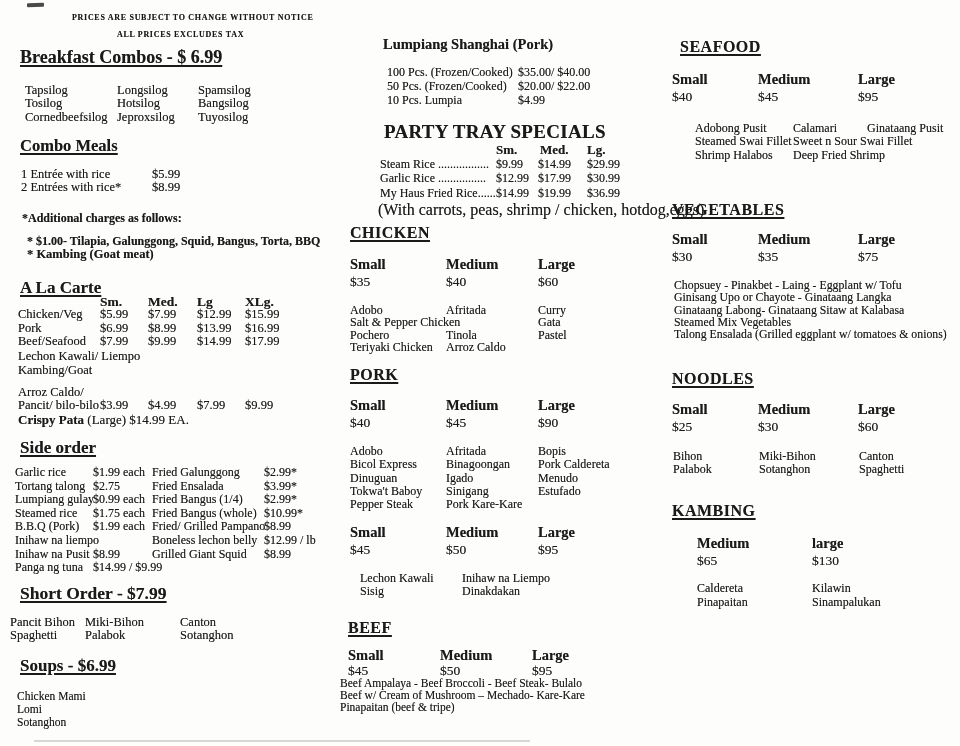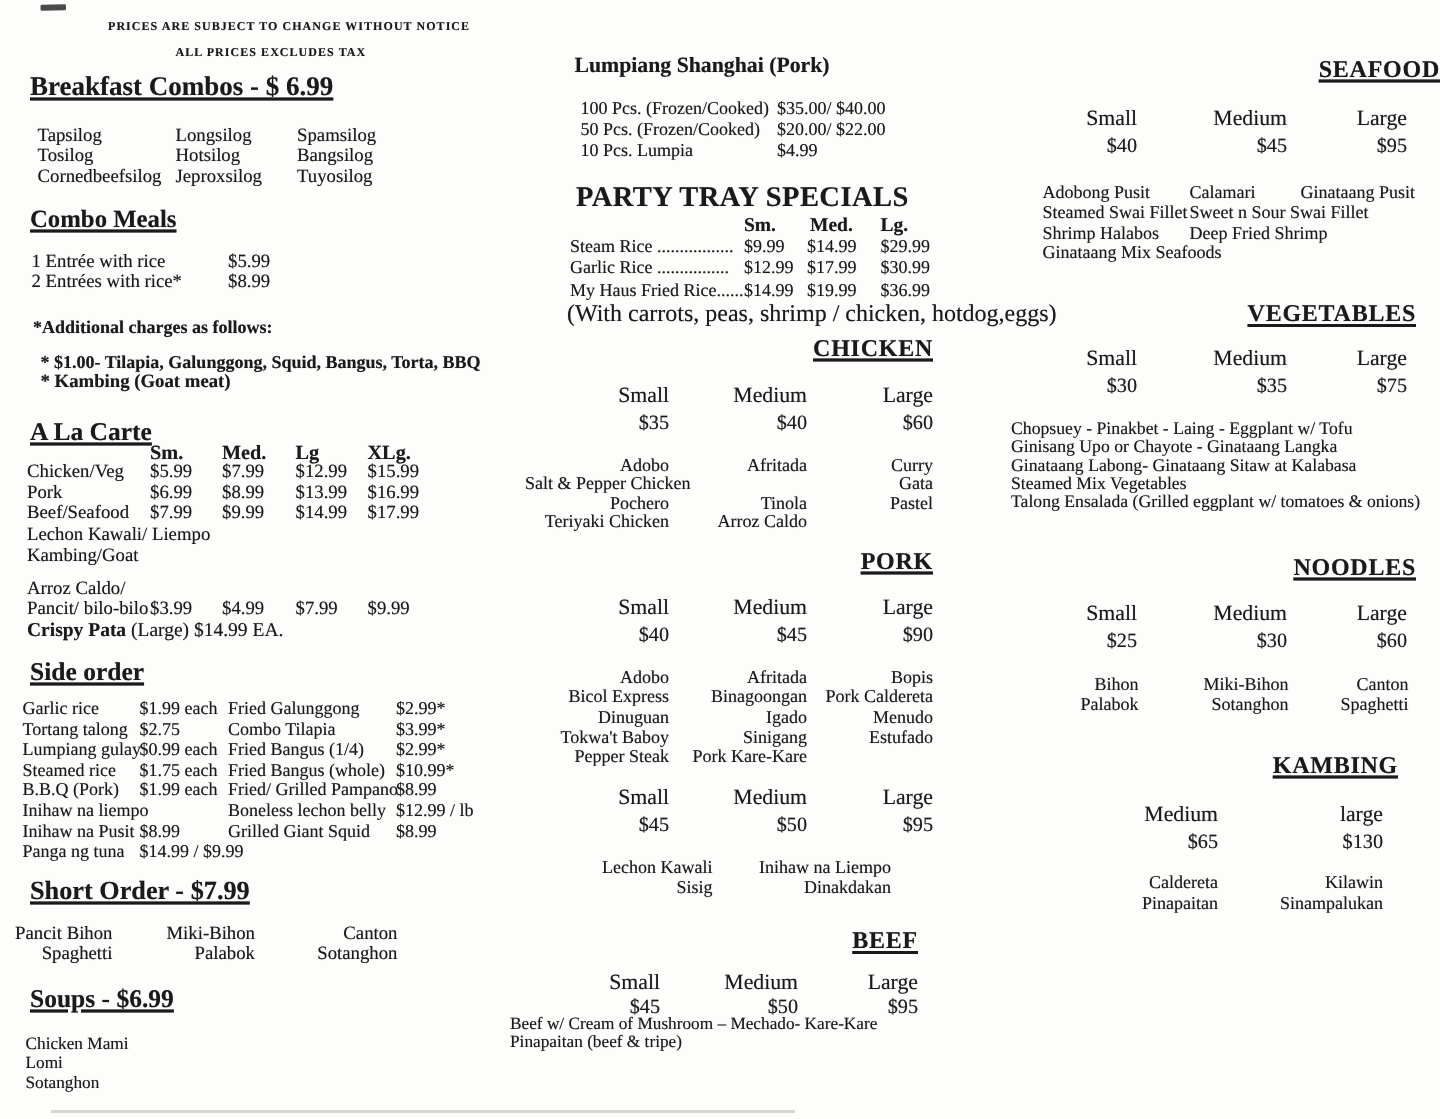--- a/index.html
+++ b/index.html
@@ -5,26 +5,26 @@
   html,body{margin:0;padding:0}
   body{
     width:960px;height:746px;position:relative;overflow:hidden;
     background:#fdfdfc;color:#1a1a1a;
     font-family:"Liberation Serif","DejaVu Serif",serif;
     text-shadow:0 0 .5px rgba(40,40,40,.55);
   }
   .abs{position:absolute}
   .b{font-weight:bold}
   .u{text-decoration:underline;text-decoration-thickness:1.5px;text-underline-offset:2px}
-  .c{text-align:right}
+  .c{text-align:left}
   .nw{white-space:nowrap}
   .row{display:flex}
   .grid{display:grid}
   .t125{font-size:12.5px;line-height:13.4px}
-  .sizelabel{font-weight:normal;font-size:14.5px;line-height:15px}
+  .sizelabel{font-weight:bold;font-size:14.5px;line-height:15px}
   .sizeprice{font-weight:normal;font-size:13.5px;line-height:14px}
   .sect-title{font-weight:bold;font-size:16px;letter-spacing:.5px}
   
   .artifact-dash{left:27px;top:3px;width:17px;height:4px;background:#4a4a4a;border-radius:1px;transform:rotate(-1deg)}
   .artifact-bottomline{left:34px;top:740px;width:496px;height:2px;background:#d7d7d5}
 </style>
 </head>
 <body>
 
 <div>
@@ -134,21 +134,21 @@
         <span class="nw" style="width:78px">Panga ng tuna</span>
         <span class="nw">$14.99 / $9.99</span>
       </div>
   </div>
   <div class="abs" style="left:152px;top:466px;font-size:12px;line-height:13.6px">
     <div class="row">
         <span class="nw" style="width:112px">Fried Galunggong</span>
         <span class="nw">$2.99*</span>
       </div>
     <div class="row">
-        <span class="nw" style="width:112px">Combo Tilapia</span>
+        <span class="nw" style="width:112px">Fried Ensalada</span>
         <span class="nw">$3.99*</span>
       </div>
     <div class="row">
         <span class="nw" style="width:112px">Fried Bangus (1/4)</span>
         <span class="nw">$2.99*</span>
       </div>
     <div class="row">
         <span class="nw" style="width:112px">Fried Bangus (whole)</span>
         <span class="nw">$10.99*</span>
       </div>
@@ -290,20 +290,21 @@
   <div class="abs c" style="left:348px;top:619px;width:264px"><span class="sect-title u">BEEF</span></div>
   <div class="abs grid c" style="left:348px;top:648px;grid-template-columns:92px 92px 80px;row-gap:1px">
     <span class="sizelabel nw">Small</span>
     <span class="sizelabel nw">Medium</span>
     <span class="sizelabel nw">Large</span>
     <span class="sizeprice nw">$45</span>
     <span class="sizeprice nw">$50</span>
     <span class="sizeprice nw">$95</span>
   </div>
   <div class="abs" style="left:340px;top:678px;font-size:11.5px;line-height:11.9px">
+    <div class="nw">Beef Ampalaya - Beef Broccoli - Beef Steak- Bulalo</div>
     <div class="nw">Beef w/ Cream of Mushroom – Mechado- Kare-Kare</div>
     <div class="nw">Pinapaitan (beef &amp; tripe)</div>
   </div>
 
   <div class="abs c" style="left:680px;top:38px;width:280px"><span class="sect-title u">SEAFOOD</span></div>
   <div class="abs grid c" style="left:672px;top:72px;grid-template-columns:86px 100px 80px;row-gap:3px">
     <span class="sizelabel nw">Small</span>
     <span class="sizelabel nw">Medium</span>
     <span class="sizelabel nw">Large</span>
     <span class="sizeprice nw">$40</span>
@@ -316,23 +317,20 @@
       <span class="nw" style="width:74px">Calamari</span>
       <span class="nw">Ginataang Pusit</span>
     </div>
     <div class="row">
       <span class="nw" style="width:98px">Steamed Swai Fillet</span>
       <span class="nw">Sweet n Sour Swai Fillet</span>
     </div>
     <div class="row">
       <span class="nw" style="width:98px">Shrimp Halabos</span>
       <span class="nw">Deep Fried Shrimp</span>
-    </div>
-    <div class="row">
-      <span class="nw">Ginataang Mix Seafoods</span>
     </div>
   </div>
 
   <div class="abs c" style="left:672px;top:201px;width:272px"><span class="sect-title u">VEGETABLES</span></div>
   <div class="abs grid c" style="left:672px;top:232px;grid-template-columns:86px 100px 80px;row-gap:3px">
     <span class="sizelabel nw">Small</span>
     <span class="sizelabel nw">Medium</span>
     <span class="sizelabel nw">Large</span>
     <span class="sizeprice nw">$30</span>
     <span class="sizeprice nw">$35</span>

